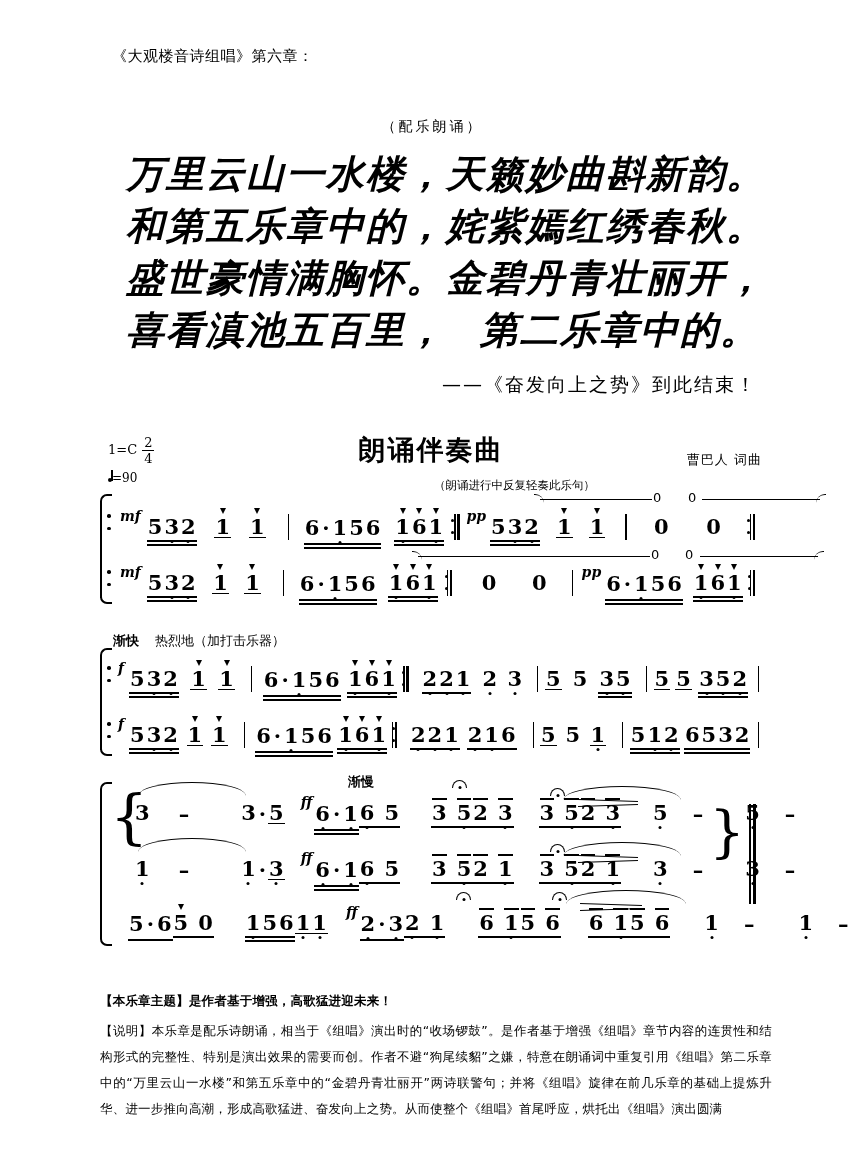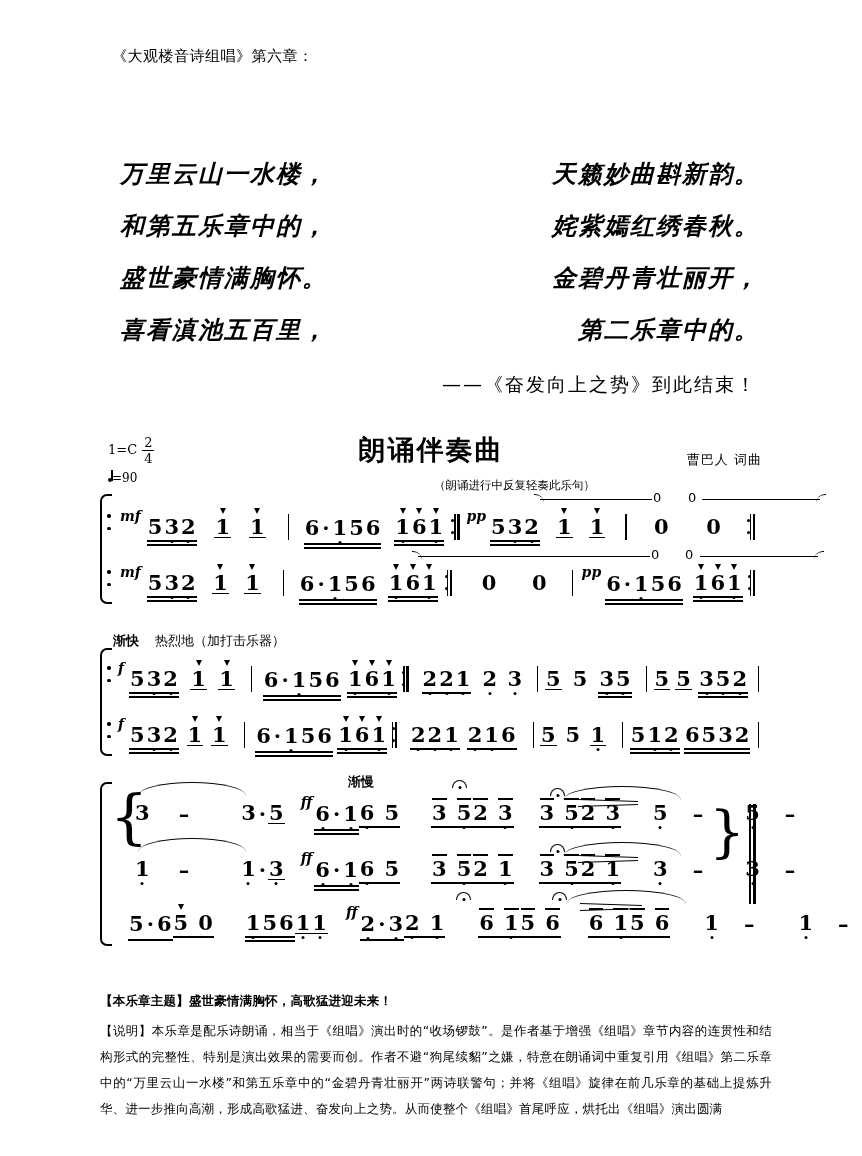--- a/index.html
+++ b/index.html
@@ -56,27 +56,28 @@
   
   .poem {
     position: absolute;
     left: 120px;
     top: 148px;
     width: 640px;
   }
   .poem-line {
     display: flex;
     justify-content: space-between;
-    font-size: 24px;
+    font-size: 38px;
     font-family: "DejaVu Serif", serif;
     font-style: italic;
     font-weight: bold;
     line-height: 52px;
     height: 52px;
     letter-spacing: 2px;
+    margin-left: 6px;
   }
   .poem-half { white-space: nowrap; }
   .poem-half.first { flex: 0 0 auto; }
 
   .poem-closing {
     position: absolute;
     right: 105px;
     top: 372px;
     font-size: 19px;
     letter-spacing: 2px;
@@ -352,20 +353,21 @@
   }
   .notes .theme { font-weight: bold; margin-bottom: 4px; }
   .notes .desc { text-align: justify; }
 </style>
 </head>
 <body>
 
 <div class="page">
 
   <div class="series-line">《大观楼音诗组唱》第六章：</div>
+  <div class="subtitle">（配乐朗诵）</div>
 
   <div class="poem">
     <div class="poem-line">
       <span class="poem-half first">万里云山一水楼，</span>
       <span class="poem-half">天籁妙曲斟新韵。</span>
     </div>
     <div class="poem-line">
       <span class="poem-half first">和第五乐章中的，</span>
       <span class="poem-half">姹紫嫣红绣春秋。</span>
     </div>
@@ -893,17 +895,17 @@
     <div class="fermata" style="left:356px; top:102px;"></div>
     <div class="fermata" style="left:452px; top:102px;"></div>
     <div class="tie" style="left:466px; top:100px; width:120px;"></div>
     <div class="cresc" style="left:480px; top:114px; width:62px;">
       <span style="transform:rotate(2deg);"></span>
       <span style="margin-top:4px;transform:rotate(-2deg);"></span>
     </div>
   </div>
 
   <div class="notes">
-    <div class="theme"><span>【本乐章主题】</span><span>盛世豪情满胸怀，高歌猛进迎未来！</span></div>
+    <div class="theme"><span>【本乐章主题】</span><span>是作者基于增强，高歌猛进迎未来！</span></div>
     <div class="desc"><span>【说明】</span><span>本乐章是配乐诗朗诵，相当于《组唱》演出时的“收场锣鼓”。是作者基于增强《组唱》章节内容的连贯性和结构形式的完整性、特别是演出效果的需要而创。作者不避“狗尾续貂”之嫌，特意在朗诵词中重复引用《组唱》第二乐章中的“万里云山一水楼”和第五乐章中的“金碧丹青壮丽开”两诗联警句；并将《组唱》旋律在前几乐章的基础上提炼升华、进一步推向高潮，形成高歌猛进、奋发向上之势。从而使整个《组唱》首尾呼应，烘托出《组唱》演出圆满</span></div>
   </div>
 
 </div>
 
 </body></html>

